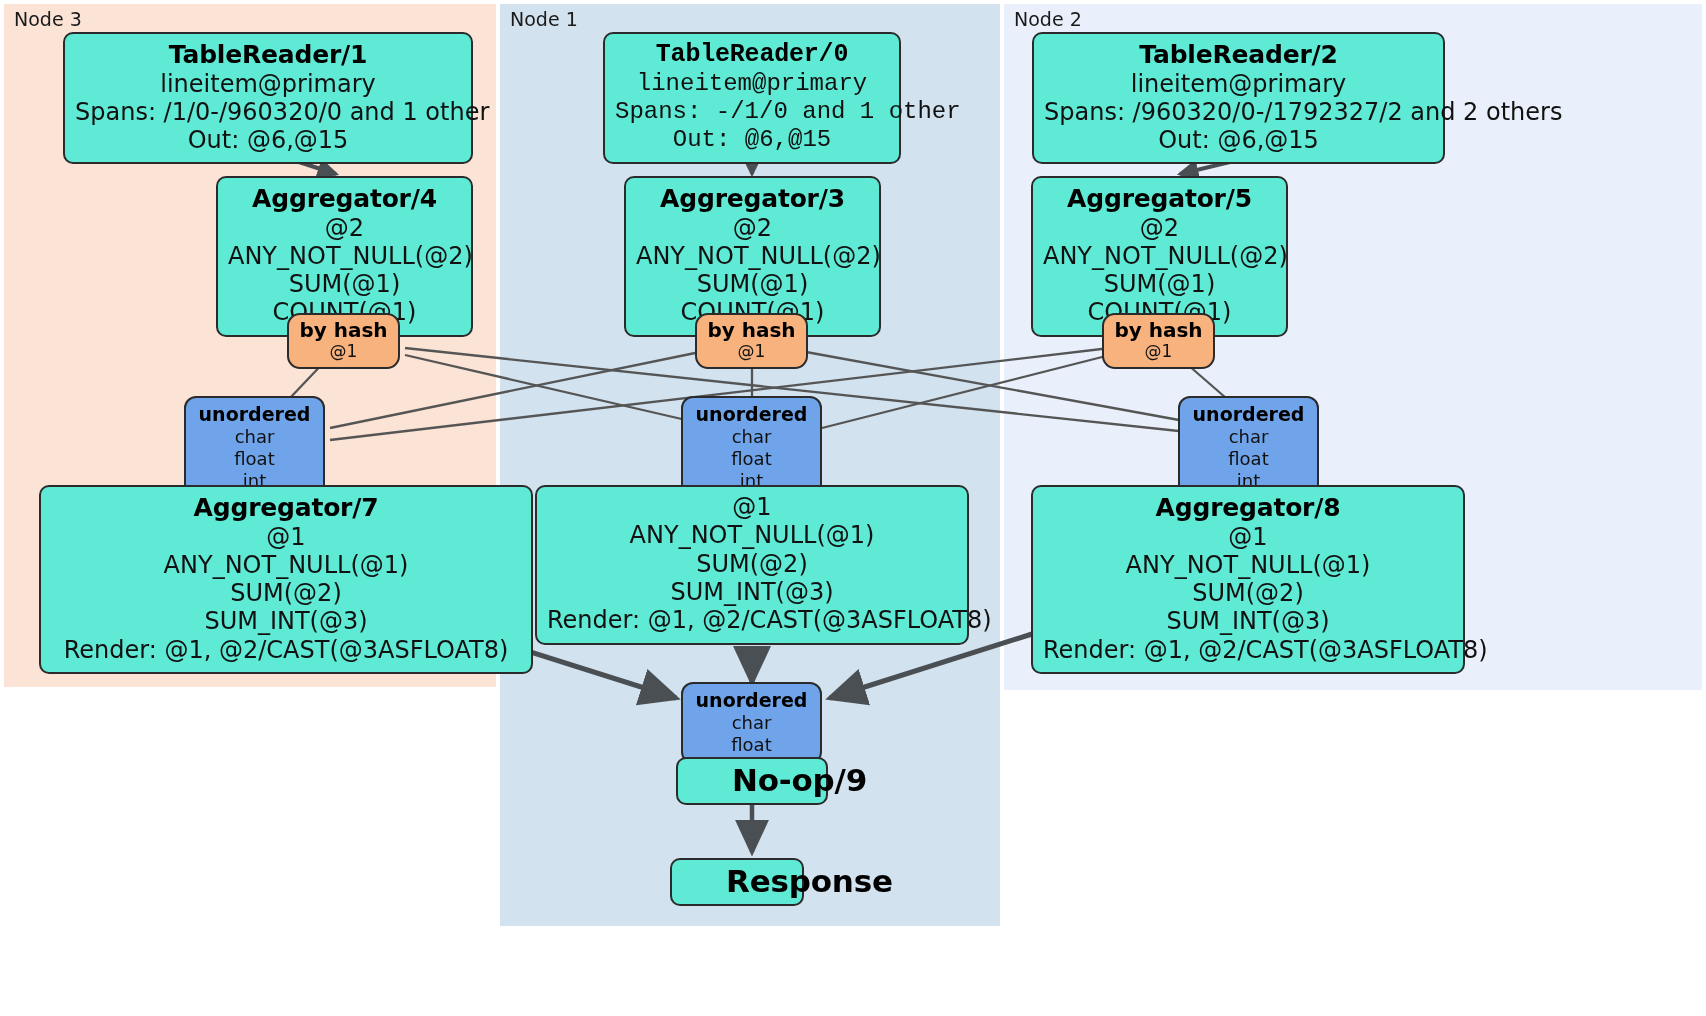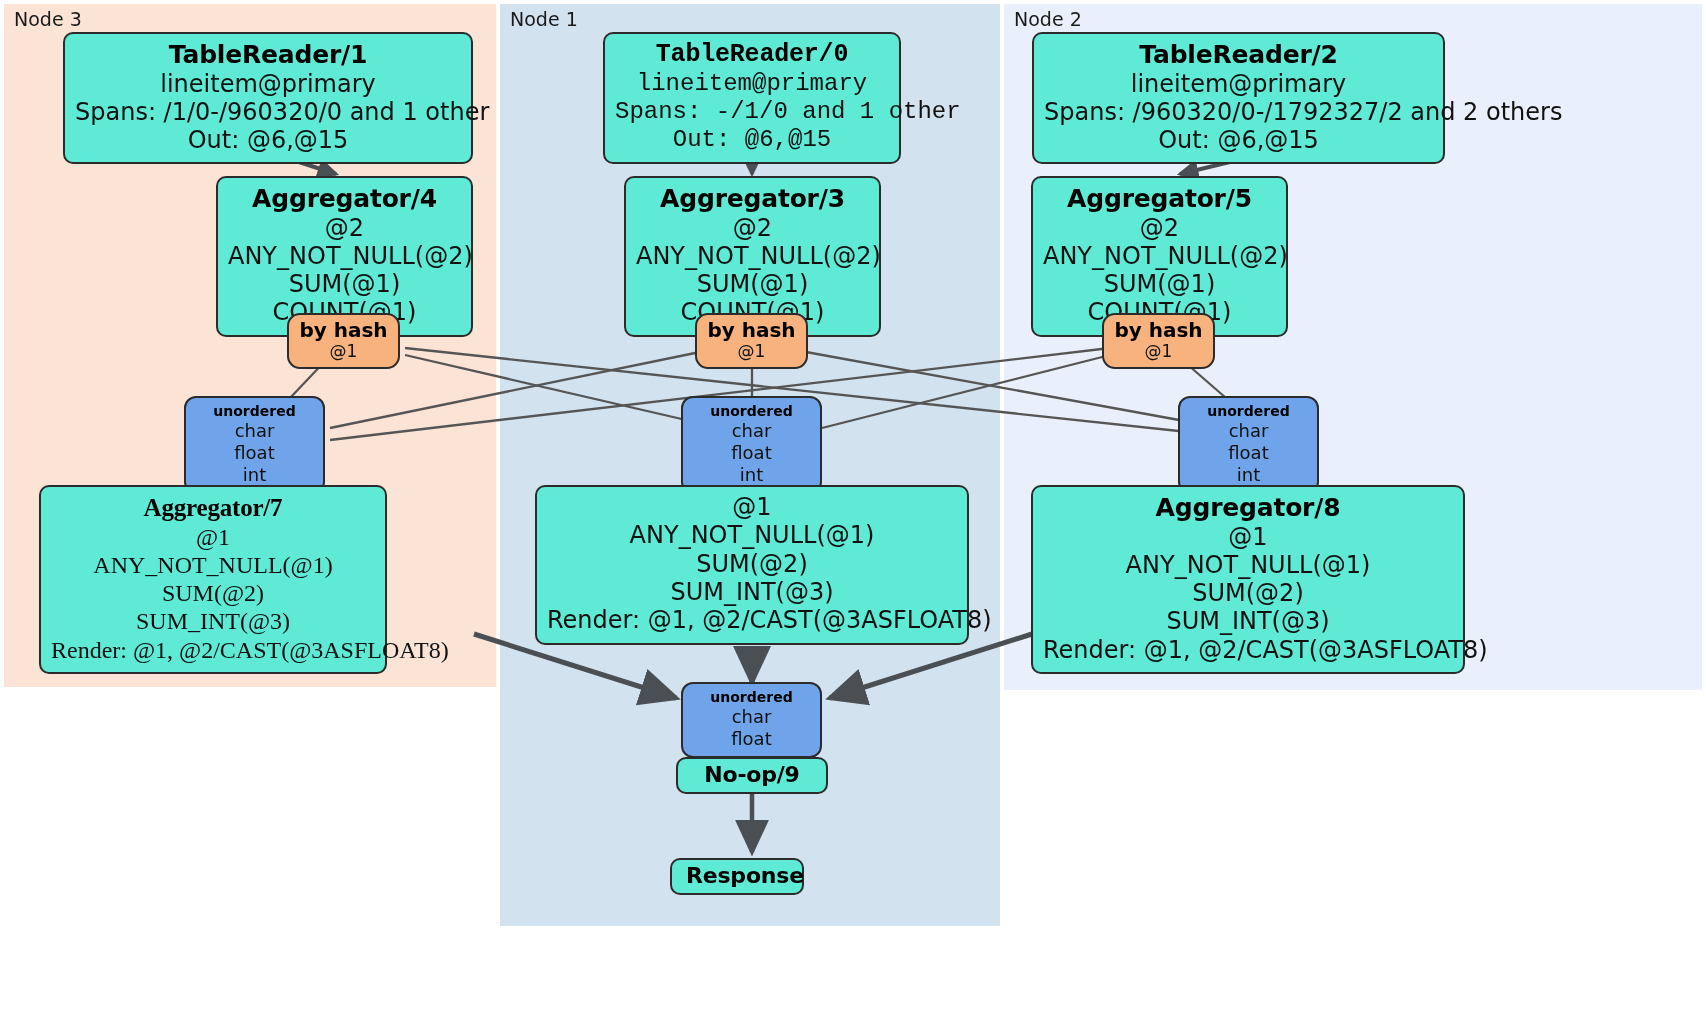--- a/index.html
+++ b/index.html
@@ -53,21 +53,21 @@
     font-size: 25px;
     font-weight: bold;
     color: #000;
     letter-spacing: -0.2px;
   }
   .proc .ln {
     font-size: 24px;
     color: #111;
   }
   .proc.compact { padding: 3px 14px 4px 14px; }
-  .proc.compact .ttl { font-size: 22px; }
+  .proc.compact .ttl { font-size: 31px; margin-left: 40px; }
 
   
   .router-out {
     position: absolute;
     box-sizing: border-box;
     background: #f7b27e;
     border: 2px solid #2b2b2b;
     border-radius: 13px;
     text-align: center;
     padding: 4px 10px 5px 10px;
@@ -89,21 +89,21 @@
     box-sizing: border-box;
     background: #6fa4ea;
     border: 2px solid #2b2b2b;
     border-radius: 12px;
     text-align: center;
     padding: 5px 10px 6px 10px;
     line-height: 1.22;
     white-space: nowrap;
   }
   .router-in .ttl {
-    font-size: 14px;
+    font-size: 19px;
     font-weight: bold;
     color: #000;
   }
   .router-in .ln {
     font-size: 18px;
     color: #111;
   }
 </style>
 </head>
 <body>
@@ -184,21 +184,21 @@
     <div class="ln">@1</div>
   </div>
 
   <div class="router-in" style="left:184px; top:396px; width:141px;">
     <div class="ttl">unordered</div>
     <div class="ln">char</div>
     <div class="ln">float</div>
     <div class="ln">int</div>
   </div>
 
-  <div class="proc" style="left:39px; top:485px; width:348px;font-family:Liberation Serif, serif;">
+  <div class="proc" style="left:39px; top:485px; width:494px;">
     <div class="ttl">Aggregator/7</div>
     <div class="ln">@1</div>
     <div class="ln">ANY_NOT_NULL(@1)</div>
     <div class="ln">SUM(@2)</div>
     <div class="ln">SUM_INT(@3)</div>
     <div class="ln">Render: @1, @2/CAST(@3ASFLOAT8)</div>
   </div>
 
   <div class="proc" style="left:603px; top:32px; width:298px;font-family:Liberation Mono, monospace;">
     <div class="ttl">TableReader/0</div>

